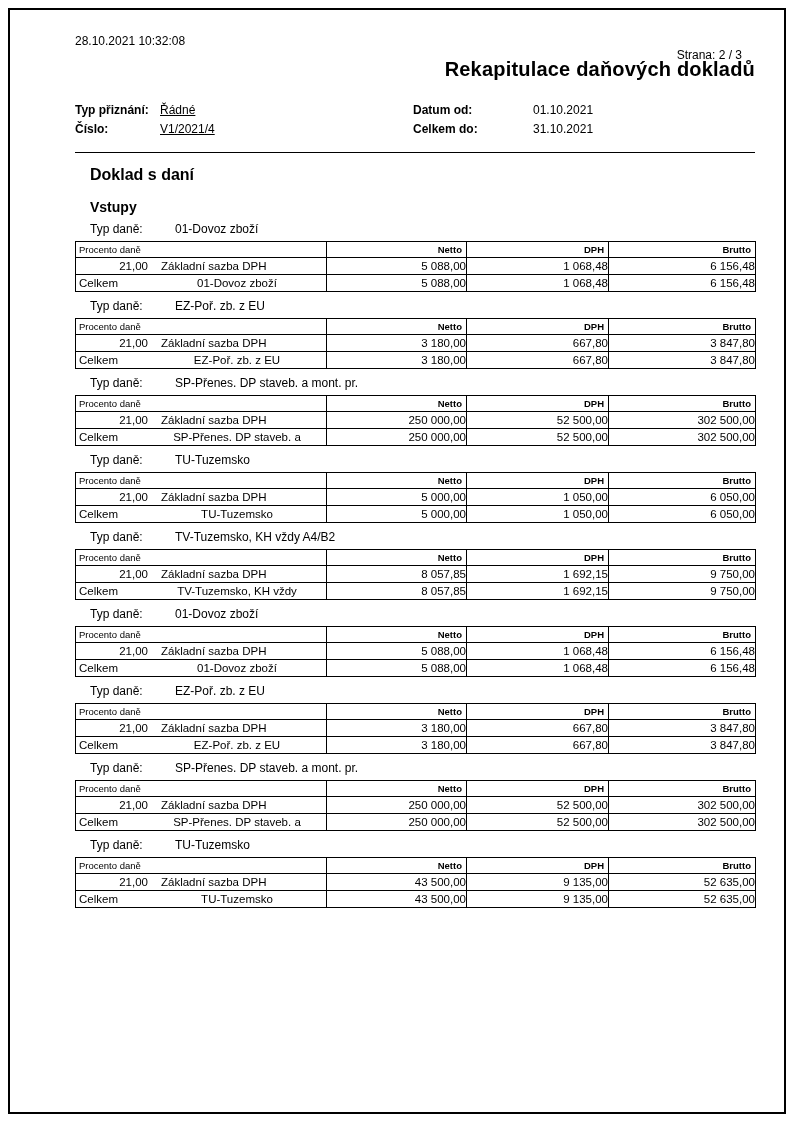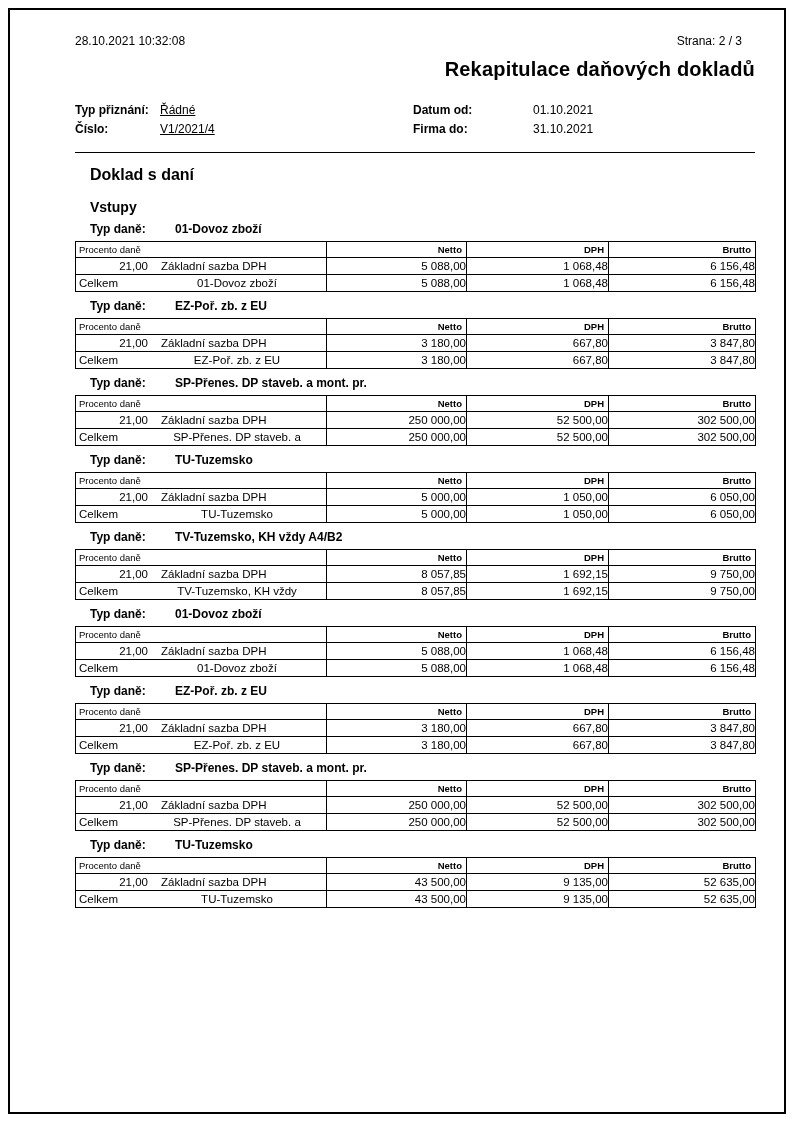--- a/index.html
+++ b/index.html
@@ -12,39 +12,39 @@
     overflow: hidden;
     padding-left: 28px;
   }
   .page-border {
     position: absolute; left: 8px; top: 8px; right: 8px; bottom: 8px;
     border: 2px solid #000; pointer-events: none;
   }
   .content { position: absolute; left: 75px; top: 34px; width: 680px; }
 
   .doc-header { position: relative; font-size: 12px; line-height: 15px; }
-  .page-num { position: absolute; right: 13px; top: 0; }
+  .page-num { position: absolute; right: 13px; top: 14px; }
 
   .title { text-align: right; font-size: 20px; font-weight: bold; margin: 9px 0 20px 0; letter-spacing: 0.2px; }
 
   .meta { margin-top: 2px; }
   .meta-row { display: flex; font-size: 12px; line-height: 19px; }
   .meta-label-l { width: 85px; font-weight: bold; }
   .meta-value-l { width: 253px; text-decoration: underline; }
   .meta-label-r { width: 120px; font-weight: bold; }
   .meta-value-r { flex: 1; }
 
   .rule { border-top: 1px solid #000; margin-top: 13px; }
 
   .section-title { font-size: 16px; font-weight: bold; margin: 13px 0 0 15px; }
 
   .group-title { font-size: 14px; font-weight: bold; margin: 15px 0 0 15px; line-height: 16px; }
 
   .block { margin-top: 7px; }
-  .block-head { display: flex; font-size: 12px; font-weight: bold; margin: 0 0 4px 15px; line-height: 15px; }
+  .block-head { display: flex; font-size: 12px; font-weight: normal; margin: 0 0 4px 15px; line-height: 15px; }
   .block-head .tax-label { width: 85px; }
 
   table.tax-table { border-collapse: collapse; width: 680px; table-layout: fixed; }
   table.tax-table td {
     border: 1px solid #000; padding: 0;
     overflow: hidden; white-space: nowrap; vertical-align: middle;
   }
   col.c1 { width: 251px; } col.c2 { width: 140px; } col.c3 { width: 142px; } col.c4 { width: 147px; }
   tr.trow-head td { height: 16px; font-size: 9.5px; }
   tr.trow-head td.cell-label { padding-left: 3px; }
@@ -74,21 +74,21 @@
     <div class="meta">
       <div class="meta-row">
         <span class="meta-label-l">Typ přiznání:</span>
         <span class="meta-value-l">Řádné</span>
         <span class="meta-label-r">Datum od:</span>
         <span class="meta-value-r">01.10.2021</span>
       </div>
       <div class="meta-row">
         <span class="meta-label-l">Číslo:</span>
         <span class="meta-value-l">V1/2021/4</span>
-        <span class="meta-label-r">Firma do:</span>
+        <span class="meta-label-r">Celkem do:</span>
         <span class="meta-value-r">31.10.2021</span>
       </div>
     </div>
 
     <div class="rule"></div>
 
     <div class="section-title">Doklad s daní</div>
 
     <div>
         <section class="group">

